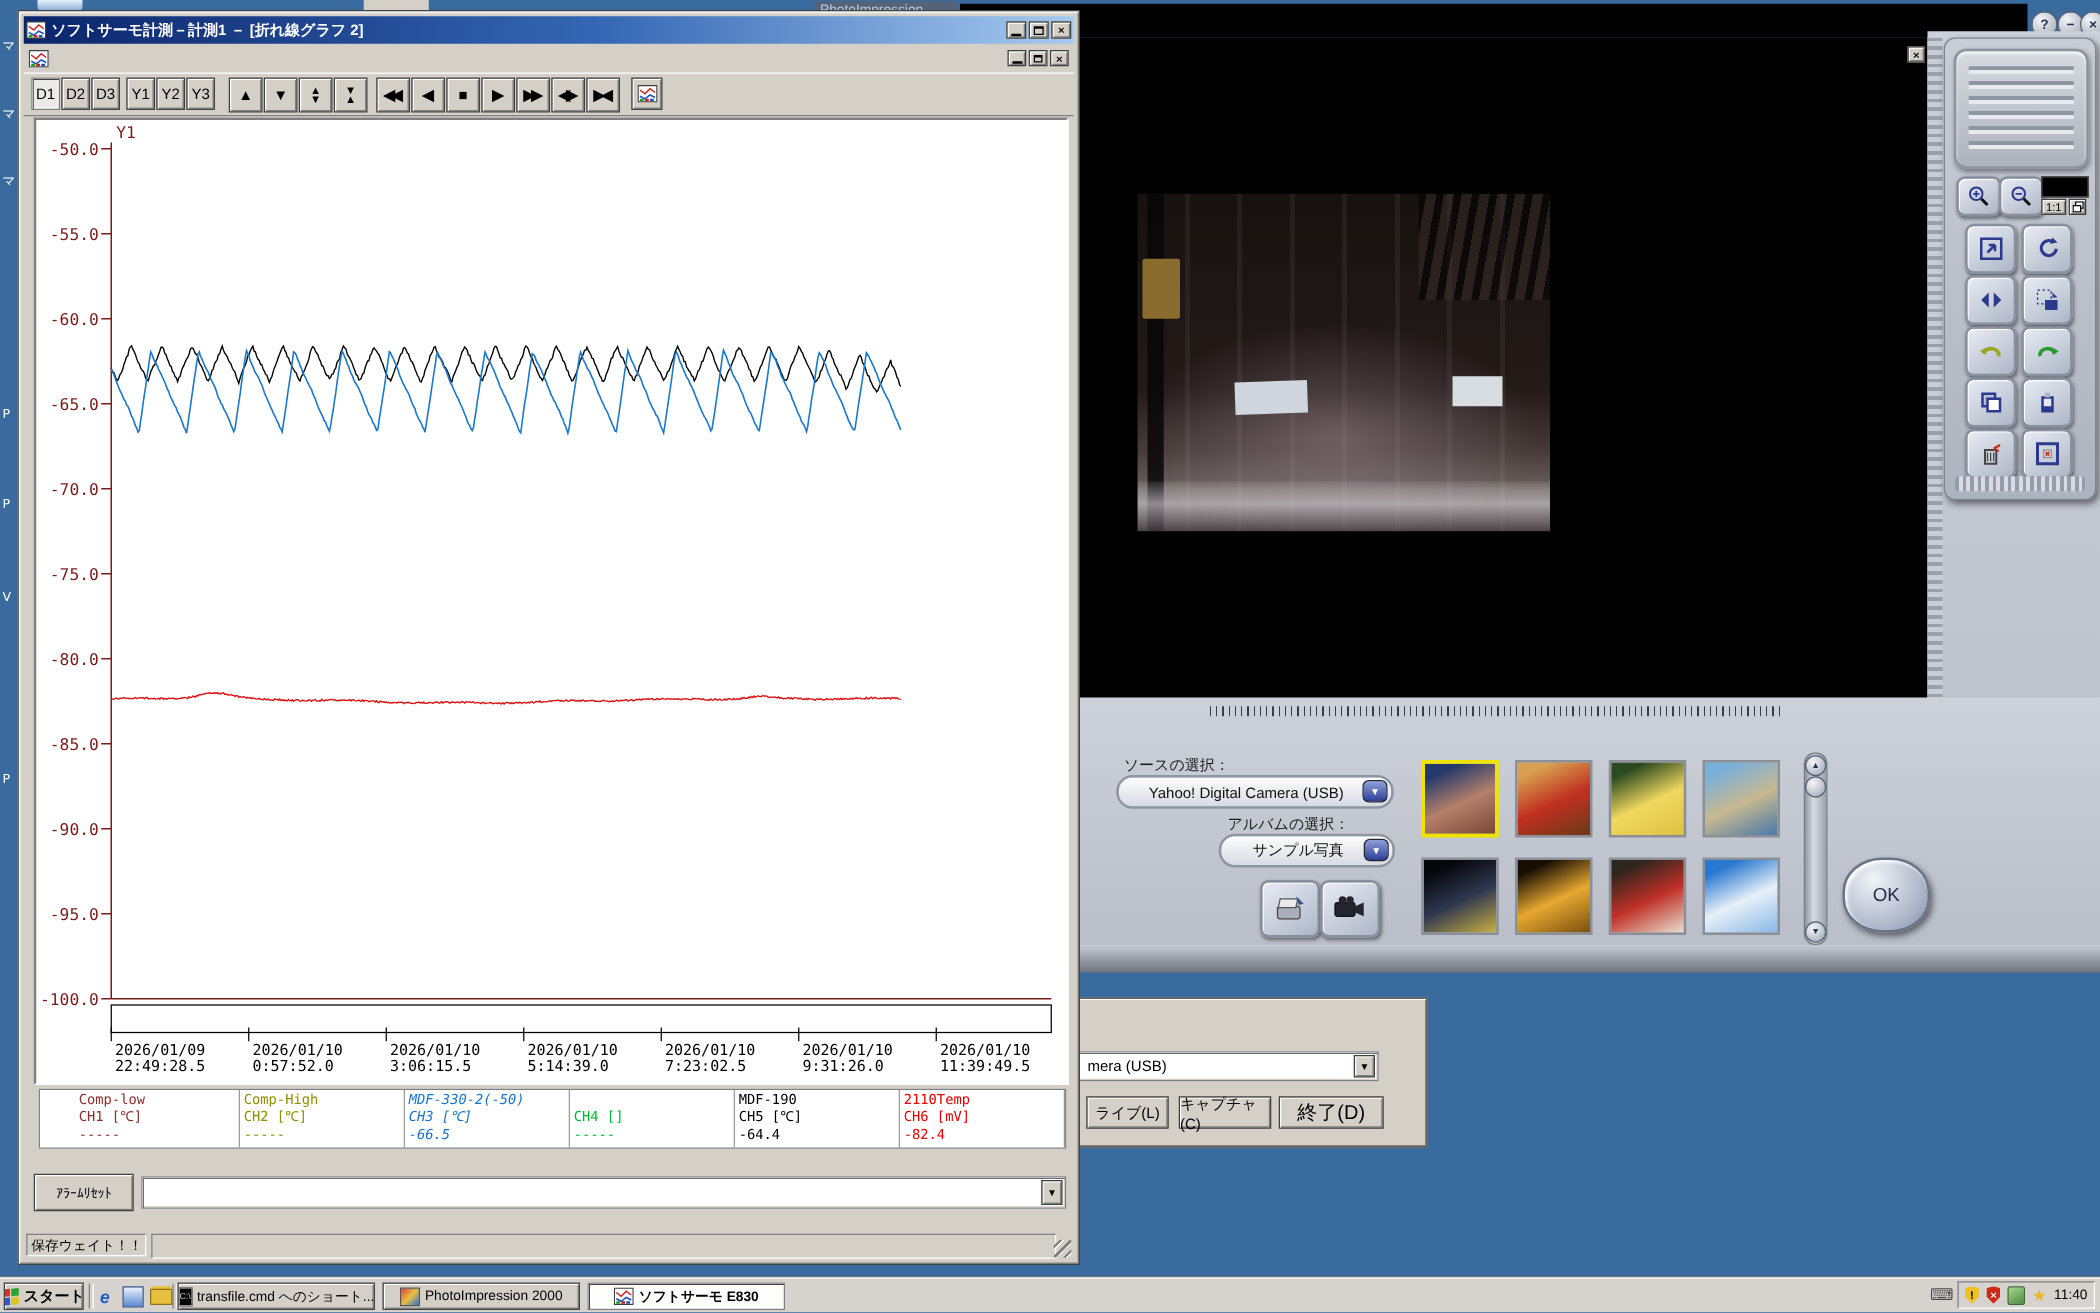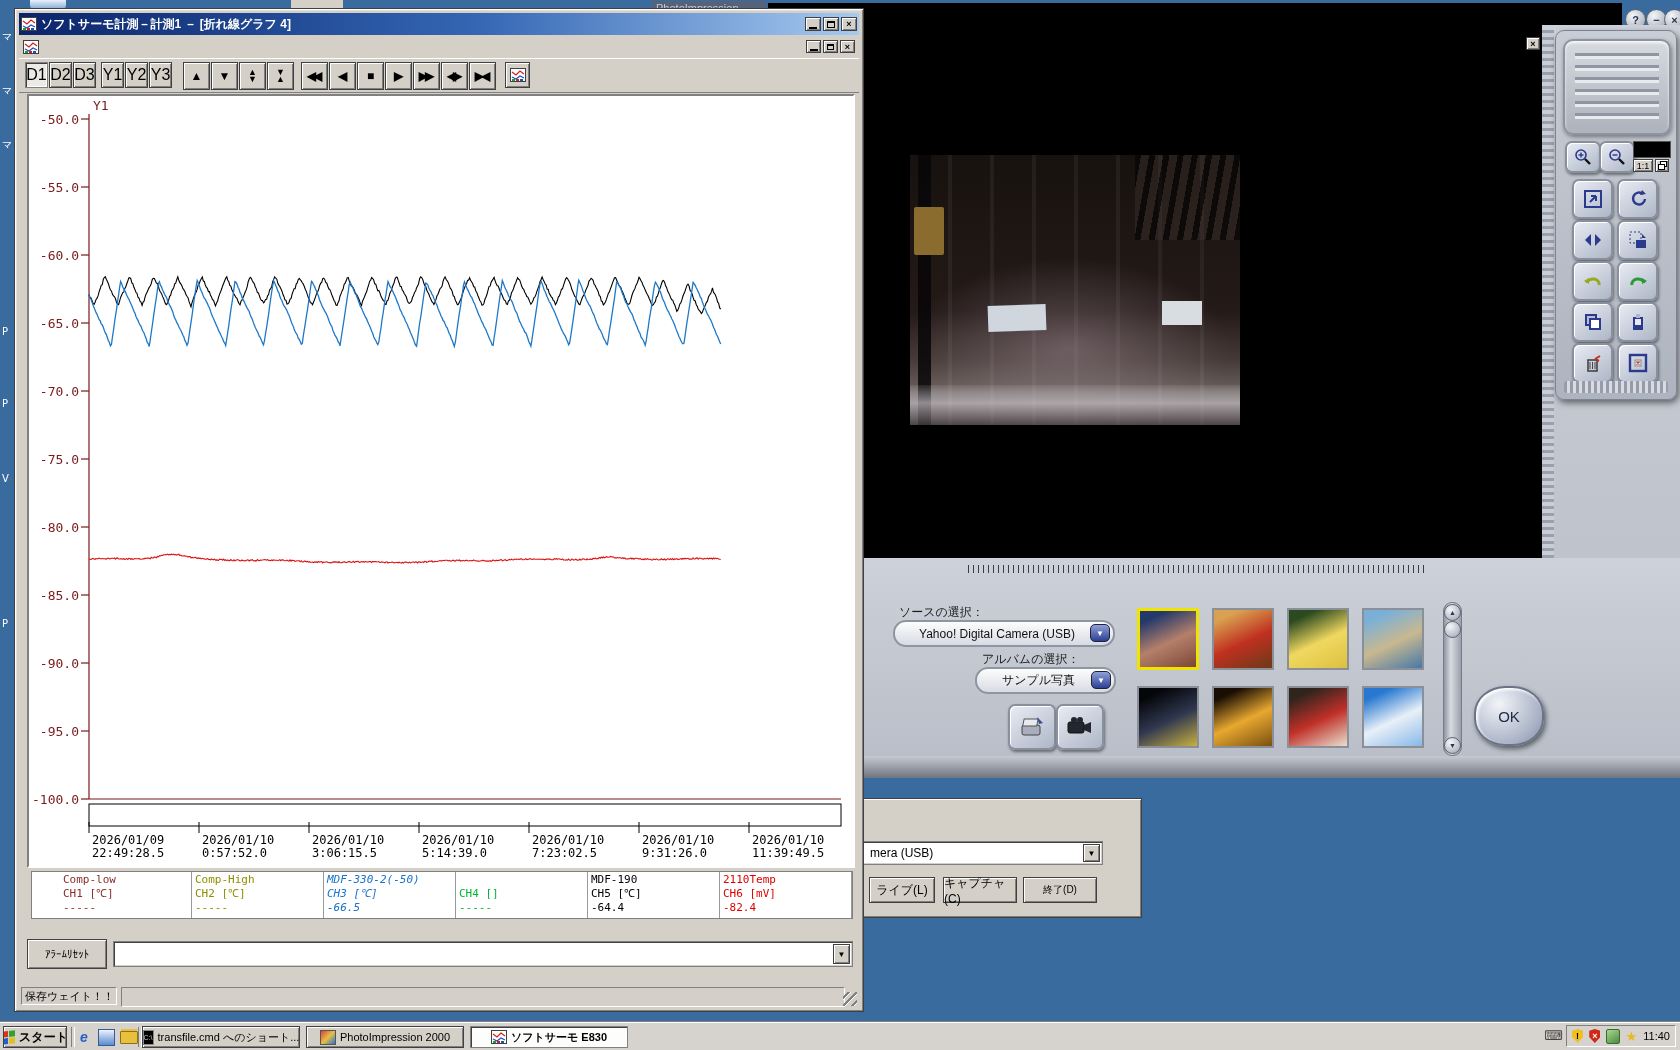--- a/index.html
+++ b/index.html
@@ -15,21 +15,21 @@
   .b98.pressed{border:1px solid #808080;box-shadow:inset 1px 1px 0 #404040, inset -1px -1px 0 #fff;background:#ECEAE6;}
   .sunken{background:#fff;border:1px solid #808080;
     box-shadow:inset 1px 1px 0 #404040, inset -1px -1px 0 #D4D0C8;box-sizing:border-box;}
   .titlebar{background:linear-gradient(90deg,#0A246A,#3567B4 55%,#A6CAF0);color:#fff;
     font-weight:bold;font-size:12px;display:flex;align-items:center;padding:0 2px;box-sizing:border-box;}
   .cap-btn{width:16px;height:14px;font-size:9px;font-weight:bold;color:#000;}
   .g-min{width:8px;height:2px;background:#000;margin-top:7px;}
   .g-max{width:8px;height:7px;border:1px solid #000;border-top-width:2px;box-sizing:border-box;}
   .menu-item{font-size:12px;padding:1px 2px;color:#000;}
   .menu-item.disabled{color:#7d7d7d;}
-  .tb-btn{position:absolute;top:3px;width:23px;height:26px;font-size:16px;font-family:"Liberation Sans",sans-serif;}
+  .tb-btn{position:absolute;top:3px;width:23px;height:26px;font-size:12px;font-family:"Liberation Sans",sans-serif;}
   .tb-arrow{width:27px;height:28px;font-size:12px;font-weight:bold;}
   .pair{letter-spacing:-3px;margin-left:-3px;}
   .stack{display:flex;flex-direction:column;line-height:7px;font-size:9px;}
   
   #chart-panel{background:#fff;border:2px solid;border-color:#808080 #fff #fff #808080;}
   
   #legend{display:flex;background:#fff;border:1px solid #808080;box-sizing:border-box;padding-left:28px;}
   .leg-cell{width:136.5px;border-right:1px solid #9a9a9a;padding:1px 3px;box-sizing:border-box;
     font-family:"DejaVu Sans Mono",monospace;font-size:11px;line-height:14px;white-space:pre;overflow:hidden;}
   
@@ -281,39 +281,39 @@
     <div class="abs sunken" style="left:8px;top:42px;width:276px;height:24px;background:#fff;display:flex;align-items:center;">
       <span style="padding-left:42px;font-size:12px;white-space:nowrap;">mera (USB)</span>
       <div class="abs b98" style="right:2px;top:2px;width:17px;height:18px;font-size:8px;">▼</div>
     </div>
     <div class="abs b98" style="left:50px;top:78px;width:66px;height:26px;font-size:12px;">
       <span>ライブ(L)</span>
       </div>
     <div class="abs b98" style="left:124px;top:78px;width:74px;height:26px;font-size:12px;">
       <span>キャプチャ(C)</span>
       </div>
-    <div class="abs b98" style="left:204px;top:78px;width:74px;height:26px;font-size:10px;">
+    <div class="abs b98" style="left:204px;top:78px;width:84px;height:26px;font-size:16px;">
       <span>終了(D)</span>
       </div>
   </div>
 
   <div id="mw" class="abs w98" style="left:14px;top:8px;width:848px;height:1002px;z-index:5;">
 
     <div class="abs titlebar" style="left:4px;top:4px;width:840px;height:22px;">
       <span class="app-icon" style="margin-right:4px;display:inline-flex;">
           <svg width="16" height="14">
             <rect x="0.5" y="0.5" width="15" height="13" fill="#fff" stroke="#404040"></rect>
             <polyline points="2,4 6,7 10,3 14,6" fill="none" stroke="#D02020" stroke-width="1.2"></polyline>
             <polyline points="2,9 6,11 10,8 14,10" fill="none" stroke="#2050C0" stroke-width="1.2"></polyline>
             <rect x="2" y="11" width="3" height="2" fill="#20A020"></rect>
             <rect x="6" y="11" width="3" height="2" fill="#D02020"></rect>
             <rect x="10" y="11" width="3" height="2" fill="#2050C0"></rect>
           </svg>
         </span>
-      <span style="white-space:nowrap;">ソフトサーモ計測－計測1 － [折れ線グラフ 4]</span>
+      <span style="white-space:nowrap;">ソフトサーモ計測－計測1 － [折れ線グラフ 2]</span>
       <div style="margin-left:auto;display:flex;gap:2px;">
         <div class="b98 cap-btn">
             <span class="g-min"></span>
           </div>
         <div class="b98 cap-btn">
             <span class="g-max"></span>
           </div>
         <div class="b98 cap-btn">
             <span>×</span>
           </div>

